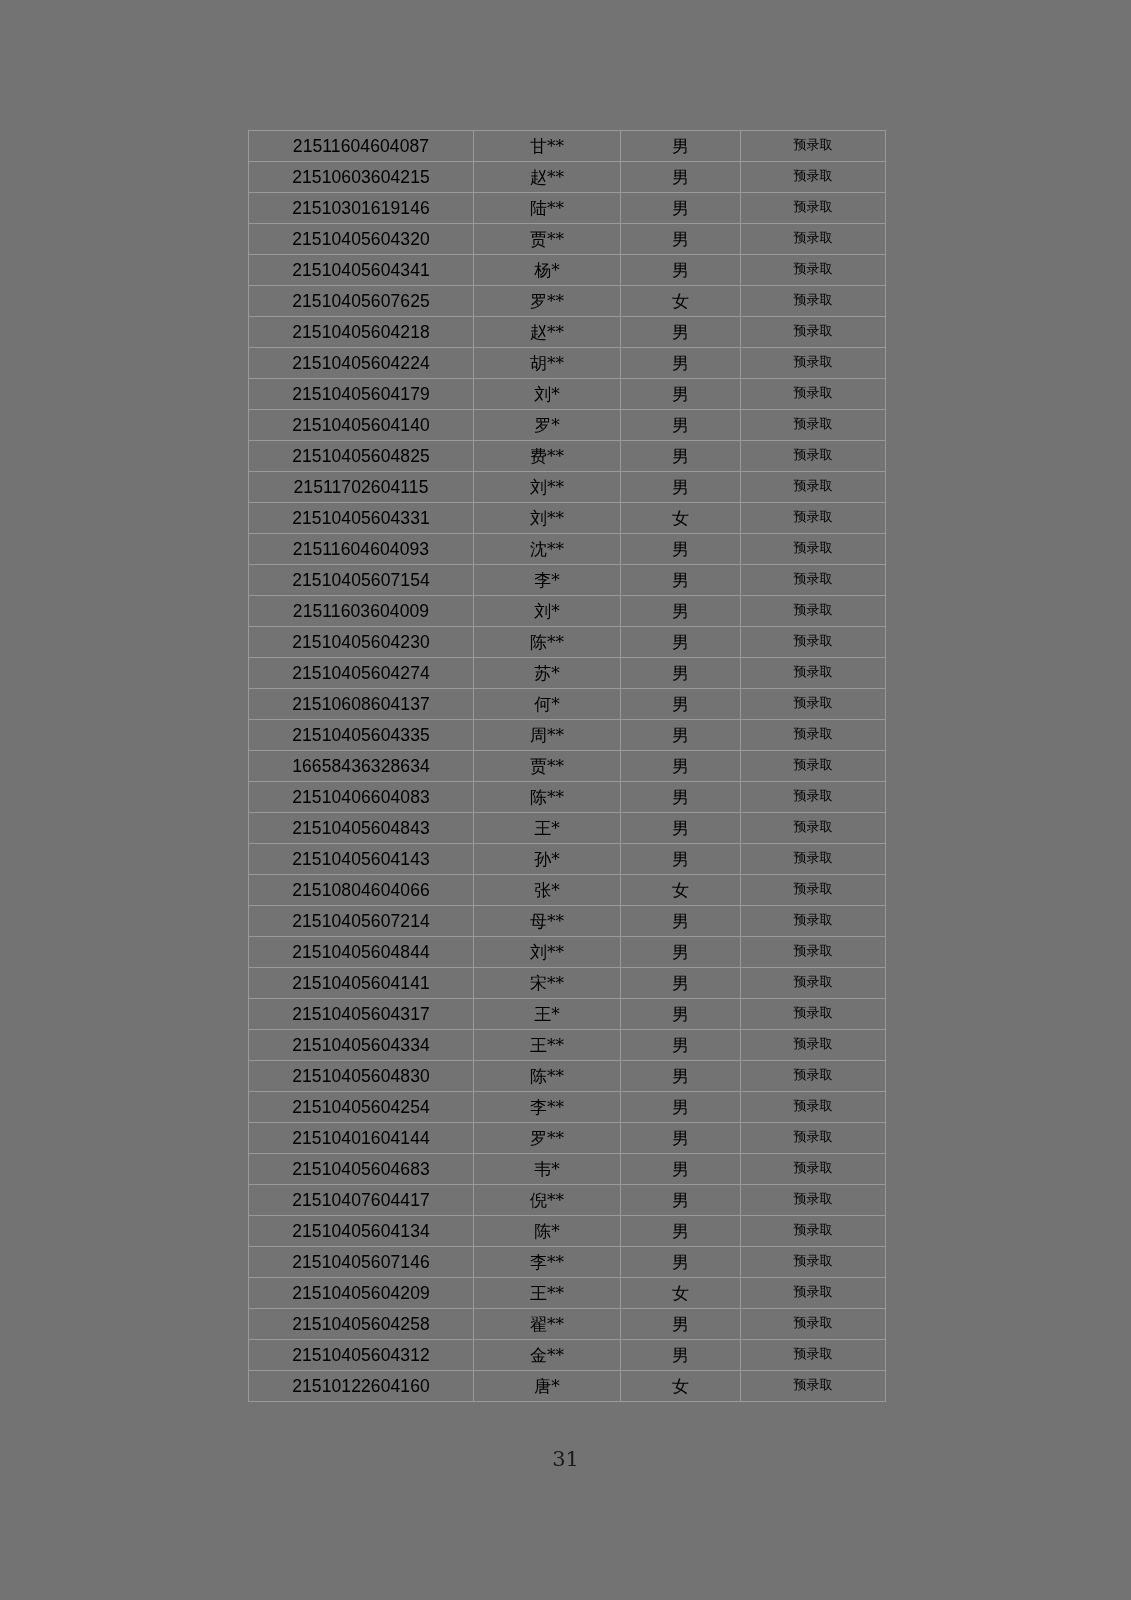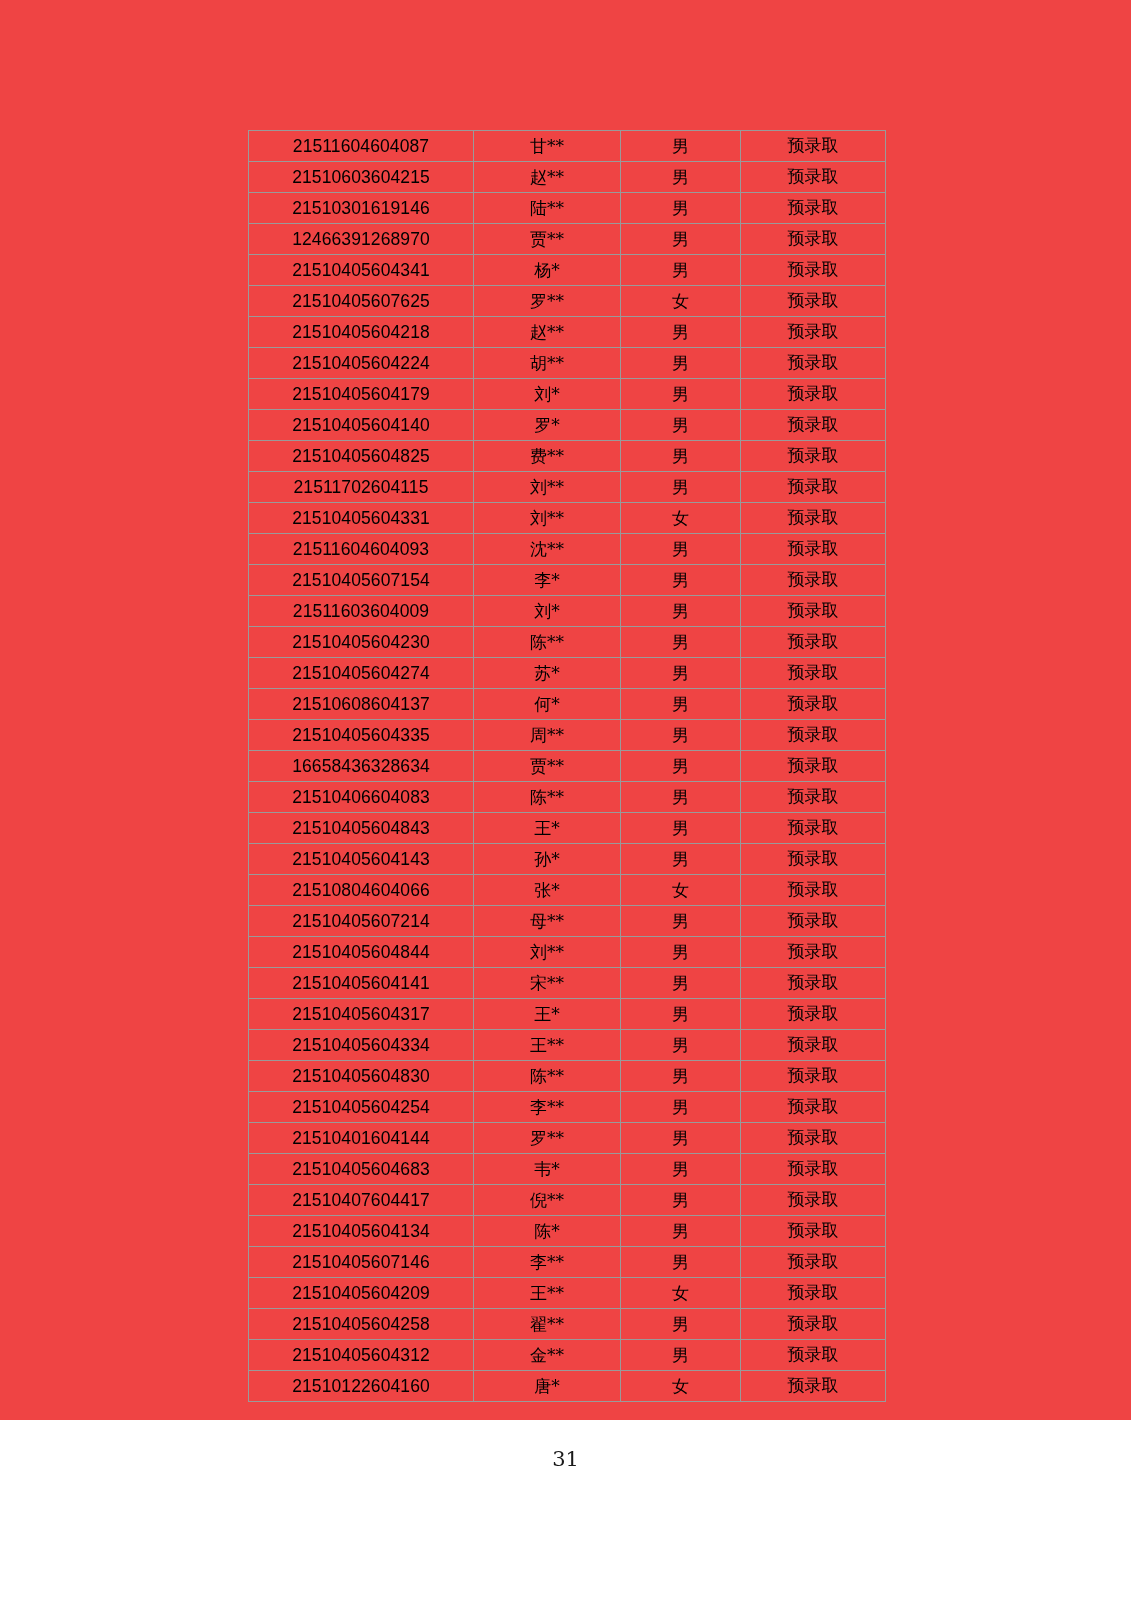--- a/index.html
+++ b/index.html
@@ -11,22 +11,22 @@
     width: 1131px;
     height: 1600px;
     background: #ffffff;
     font-family: "Liberation Sans", sans-serif;
     -webkit-font-smoothing: antialiased;
     overflow: hidden;
   }
   .page {
     position: relative;
     width: 1131px;
-    height: 1420px;
-    background: #ef4444;
+    height: 1600px;
+    background: #737373;
   }
   .table-wrap {
     position: absolute;
     left: 248px;
     top: 130px;
     width: 637px;
   }
   table.roster {
     border-collapse: collapse;
     width: 637px;
@@ -55,22 +55,22 @@
   }
   td.cell-name {
     font-family: "DejaVu Serif", "Liberation Serif", serif;
     font-size: 17px;
   }
   td.cell-gender {
     font-family: "DejaVu Serif", "Liberation Serif", serif;
     font-size: 17px;
   }
   td.cell-status {
-    font-family: Liberation Sans, sans-serif;
-    font-size: 17px;
+    font-family: Liberation Mono, monospace;
+    font-size: 13px;
   }
   .page-number {
     position: absolute;
     left: 0;
     top: 1447px;
     width: 1131px;
     text-align: center;
     font-family: "DejaVu Serif", "Liberation Serif", serif;
     font-size: 21px;
     color: #1a1a1a;
@@ -102,21 +102,21 @@
             <td class="cell-gender">男</td>
             <td class="cell-status">预录取</td>
           </tr>
           <tr>
             <td class="cell-id">21510301619146</td>
             <td class="cell-name">陆**</td>
             <td class="cell-gender">男</td>
             <td class="cell-status">预录取</td>
           </tr>
           <tr>
-            <td class="cell-id">12466391268970</td>
+            <td class="cell-id">21510405604320</td>
             <td class="cell-name">贾**</td>
             <td class="cell-gender">男</td>
             <td class="cell-status">预录取</td>
           </tr>
           <tr>
             <td class="cell-id">21510405604341</td>
             <td class="cell-name">杨*</td>
             <td class="cell-gender">男</td>
             <td class="cell-status">预录取</td>
           </tr>

